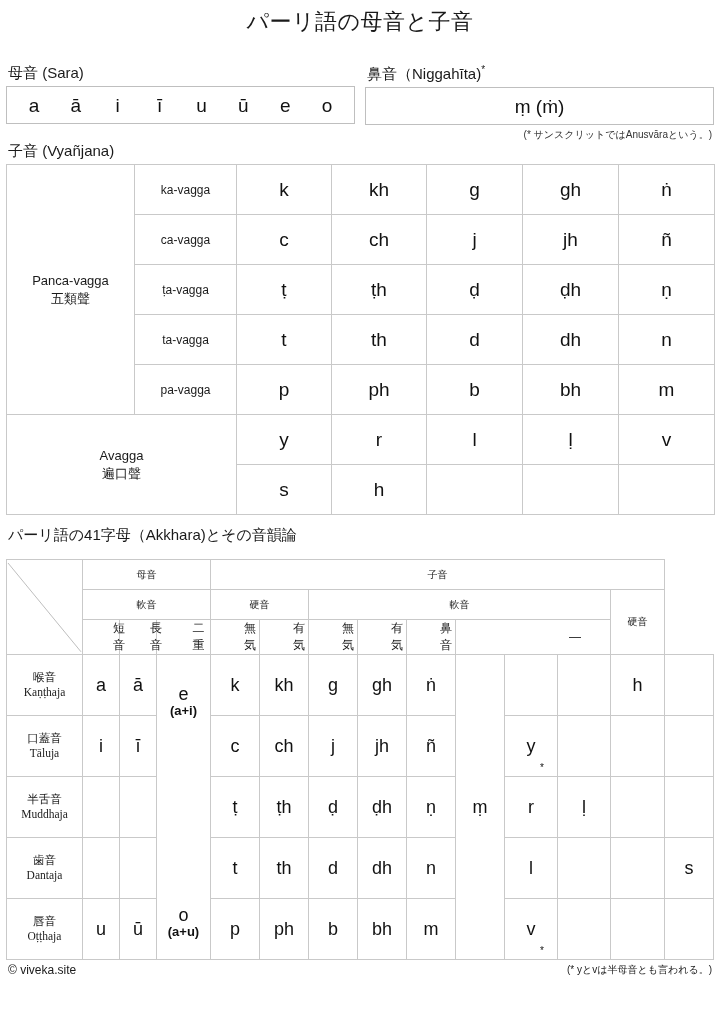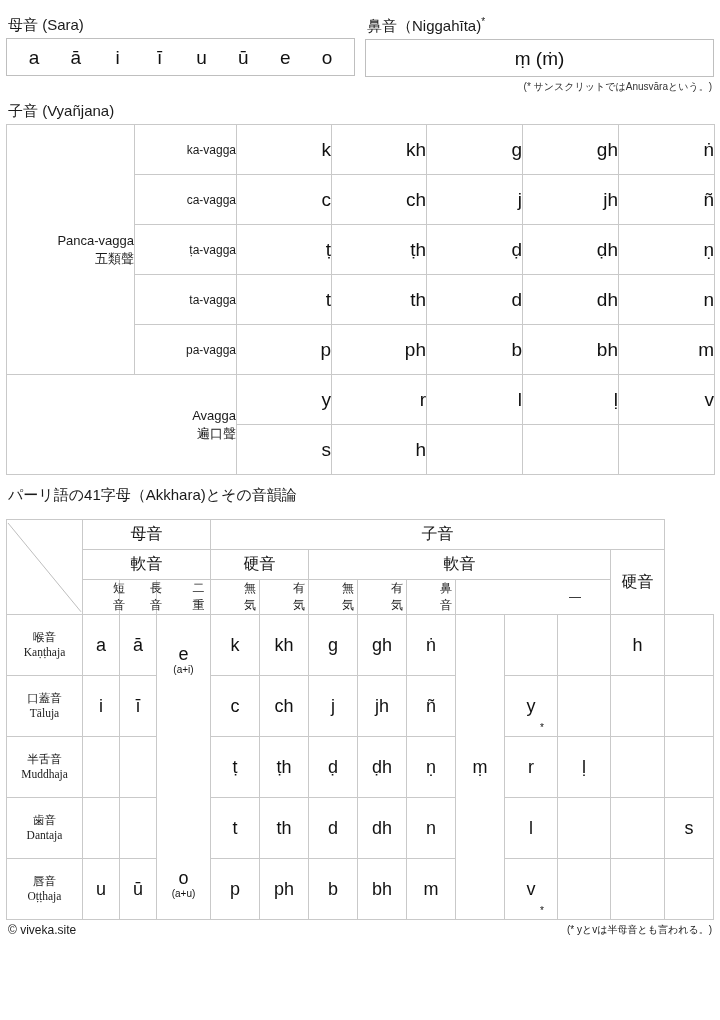--- a/index.html
+++ b/index.html
@@ -40,21 +40,21 @@
   }
   .sup-star {
     font-size: 10px;
     vertical-align: super;
   }
 
   
   .toprow {
     display: flex;
     align-items: flex-start;
-    margin-top: 16px;
+    margin-top: 29px;
   }
   .topcol-left { width: 352px; }
   .topcol-right { width: 352px; margin-left: 10px; }
 
   .boxed {
     border: 1px solid #bfbfbf;
     height: 38px;
     display: flex;
     align-items: center;
     box-sizing: border-box;
@@ -80,34 +80,34 @@
   }
   .note-right {
     text-align: right;
     font-size: 10px;
     color: #333;
     margin-top: 3px;
     padding-right: 2px;
     white-space: nowrap;
   }
 
-  .sec-label-2 { margin-top: 8px; }
+  .sec-label-2 { }
 
   
   table.tbl {
     border-collapse: collapse;
     table-layout: fixed;
     width: 708px;
     background: #fff;
   }
   table.tbl td, table.tbl th {
     border: 1px solid #c9c9c9;
     font-weight: 400;
     padding: 0;
-    text-align: right;
+    text-align: center;
     vertical-align: middle;
     box-sizing: border-box;
   }
   .t1 td { height: 50px; }
   .t1 .grp {
     width: 128px;
     font-size: 13px;
     line-height: 1.35;
     color: #1a1a1a;
   }
@@ -136,21 +136,21 @@
   }
   table.t2 td {
     border: 1px solid #c9c9c9;
     padding: 0;
     text-align: center;
     vertical-align: middle;
     font-weight: 400;
     box-sizing: border-box;
   }
   .t2 .hd {
-    font-size: 16px;
+    font-size: 10px;
     color: #1a1a1a;
     height: 30px;
   }
   .t2 .hd-sm { font-size: 12px; padding-left: 30px; }
   .t2 .rowlabel {
     font-size: 11.5px;
     line-height: 1.3;
     color: #1a1a1a;
     font-family: Liberation Serif, serif;
   }
@@ -178,22 +178,23 @@
     left: 0; right: 0;
     top: 30px;
   }
   .dipth .bot {
     position: absolute;
     left: 0; right: 0;
     bottom: 20px;
   }
   .dipth .sub {
     display: block;
-    font-size: 10px;
+    font-size: 13px;
     line-height: 1.1;
+    font-weight: bold;
   }
   .star-cell { position: relative; }
   .star-cell .st {
     position: absolute;
     right: 13px;
     bottom: 3px;
     font-size: 10px;
     line-height: 1;
   }
 
@@ -206,20 +207,21 @@
     margin-top: 3px;
     padding: 0 2px;
   }
   .footer .fnote { font-size: 10px; }
 </style>
 </head>
 <body>
 
 <div class="page">
 
+  <div class="title">パーリ語の母音と子音</div>
 
   <div class="toprow">
 
     <div class="topcol-left">
       <div class="sec-label">母音 (Sara)</div>
       <div class="boxed">
         <div class="vowel-list">
           <div class="vowel-cell">a</div>
           <div class="vowel-cell">ā</div>
           <div class="vowel-cell">i</div>

